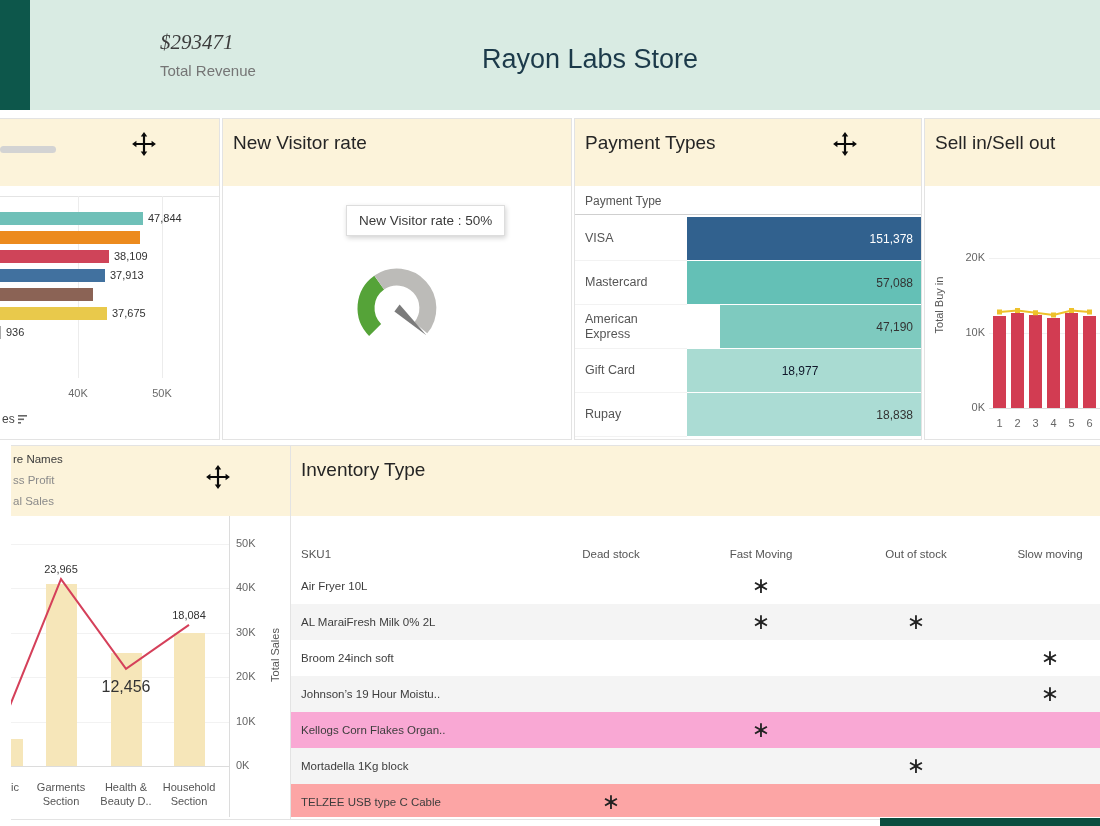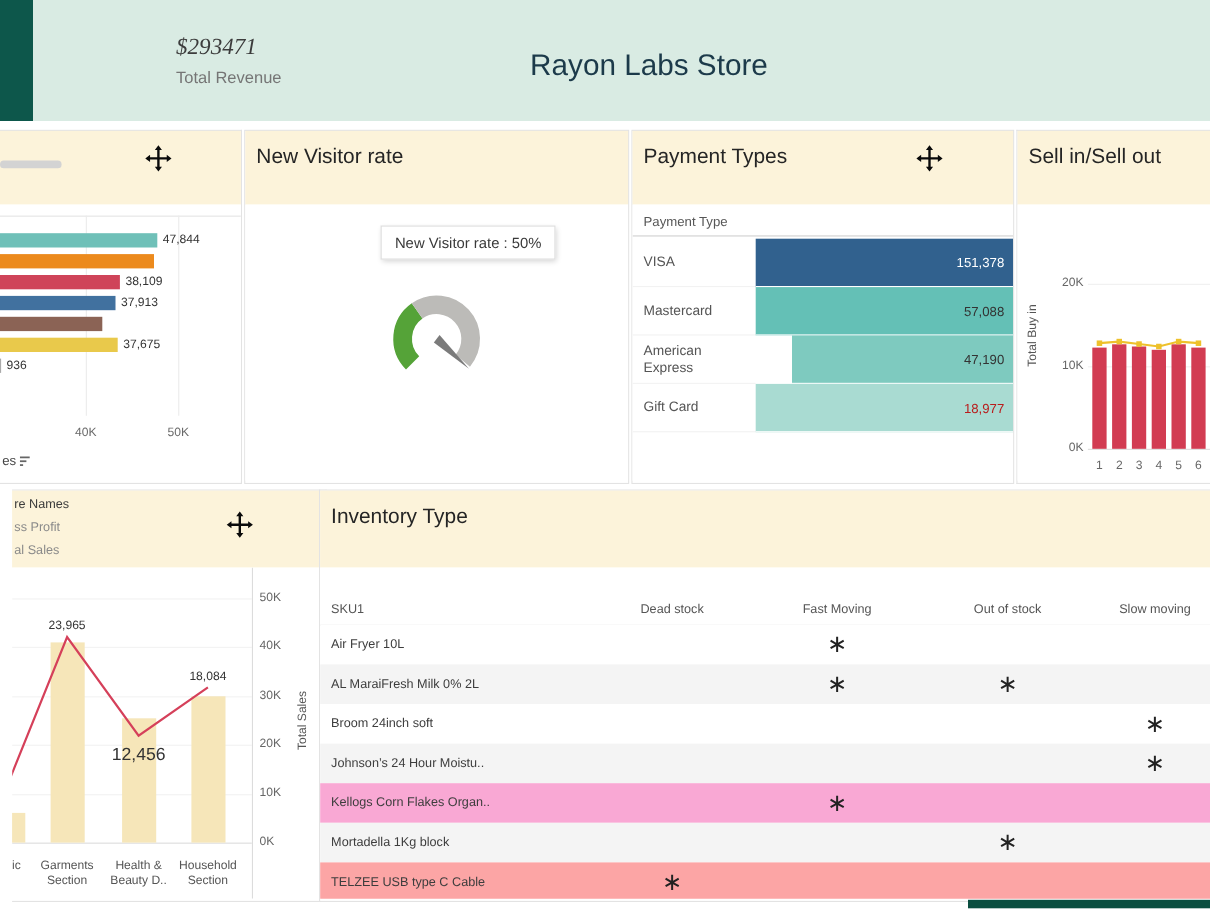--- a/index.html
+++ b/index.html
@@ -140,22 +140,28 @@
           </div>
         </div>
         <div style="display: flex; height: 44px; gap: 33px;">
           <div style="width: 98px; padding: 0px 4px 0px 10px; font-size: 12.5px; color: rgb(85, 85, 85); display: flex; align-items: center; line-height: 15px; border-bottom: 1px solid rgb(242, 242, 242);">American Express</div>
           <div style="flex: 1 1 0%; display: flex; align-items: center; justify-content: flex-end; padding-right: 8px; font-size: 12px; background: rgb(126, 202, 191); color: rgb(51, 51, 51); border-bottom: 1px solid rgb(255, 255, 255);">
             <div>47,190</div>
           </div>
         </div>
         <div style="display: flex; height: 44px;">
           <div style="width: 98px; padding: 0px 4px 0px 10px; font-size: 12.5px; color: rgb(85, 85, 85); display: flex; align-items: center; line-height: 15px; border-bottom: 1px solid rgb(242, 242, 242);">Gift Card</div>
-          <div style="flex: 1 1 0%; display: flex; align-items: center; justify-content: flex-end; padding-right: 8px; font-size: 12px; background: rgb(169, 219, 210); color: #b91c1c; border-bottom: 1px solid rgb(255, 255, 255);">
+          <div style="flex: 1 1 0%; display: flex; align-items: center; justify-content: center; padding-right: 8px; font-size: 12px; background: rgb(169, 219, 210); color: #0f172a; border-bottom: 1px solid rgb(255, 255, 255);">
             <div>18,977</div>
+          </div>
+        </div>
+        <div style="display: flex; height: 44px;">
+          <div style="width: 98px; padding: 0px 4px 0px 10px; font-size: 12.5px; color: rgb(85, 85, 85); display: flex; align-items: center; line-height: 15px; border-bottom: 1px solid rgb(242, 242, 242);">Rupay</div>
+          <div style="flex: 1 1 0%; display: flex; align-items: center; justify-content: flex-end; padding-right: 8px; font-size: 12px; background: rgb(171, 220, 212); color: rgb(51, 51, 51); border-bottom: 1px solid rgb(255, 255, 255);">
+            <div>18,838</div>
           </div>
         </div>
       </div>
   </div>
 </section>
 
 <section class="panel" style="left:924px;top:118px;width:176px;height:320px;border-right:none">
   <div class="phead" style="height:67px">
     <div class="ptitle">Sell in/Sell out</div>
   </div>
@@ -267,21 +273,21 @@
           <div style="text-align: center; font-size: 22px; color: rgb(34, 34, 34); line-height: 36px;"></div>
         </div>
         <div style="display: grid; grid-template-columns: 240px 160px 140px 170px 98px; height: 36px; align-items: center; background: rgb(255, 255, 255);">
           <div style="padding-left: 10px; font-size: 11.5px; color: rgb(61, 61, 61);">Broom 24inch soft</div>
           <div style="text-align: center; font-size: 22px; color: rgb(34, 34, 34); line-height: 36px;"></div>
           <div style="text-align: center; font-size: 22px; color: rgb(34, 34, 34); line-height: 36px;"></div>
           <div style="text-align: center; font-size: 22px; color: rgb(34, 34, 34); line-height: 36px;"></div>
           <div style="text-align: center; font-size: 22px; color: rgb(34, 34, 34); line-height: 36px;">∗</div>
         </div>
         <div style="display: grid; grid-template-columns: 240px 160px 140px 170px 98px; height: 36px; align-items: center; background: rgb(244, 244, 244);">
-          <div style="padding-left: 10px; font-size: 11.5px; color: rgb(61, 61, 61);">Johnson’s 24 Hour Moistu..</div>
+          <div style="padding-left: 10px; font-size: 11.5px; color: rgb(61, 61, 61);">Johnson’s 19 Hour Moistu..</div>
           <div style="text-align: center; font-size: 22px; color: rgb(34, 34, 34); line-height: 36px;"></div>
           <div style="text-align: center; font-size: 22px; color: rgb(34, 34, 34); line-height: 36px;"></div>
           <div style="text-align: center; font-size: 22px; color: rgb(34, 34, 34); line-height: 36px;"></div>
           <div style="text-align: center; font-size: 22px; color: rgb(34, 34, 34); line-height: 36px;">∗</div>
         </div>
         <div style="display: grid; grid-template-columns: 240px 160px 140px 170px 98px; height: 36px; align-items: center; background: #f9a8d4;">
           <div style="padding-left: 10px; font-size: 11.5px; color: rgb(61, 61, 61);">Kellogs Corn Flakes Organ..</div>
           <div style="text-align: center; font-size: 22px; color: rgb(34, 34, 34); line-height: 36px;"></div>
           <div style="text-align: center; font-size: 22px; color: rgb(34, 34, 34); line-height: 36px;">∗</div>
           <div style="text-align: center; font-size: 22px; color: rgb(34, 34, 34); line-height: 36px;"></div>

